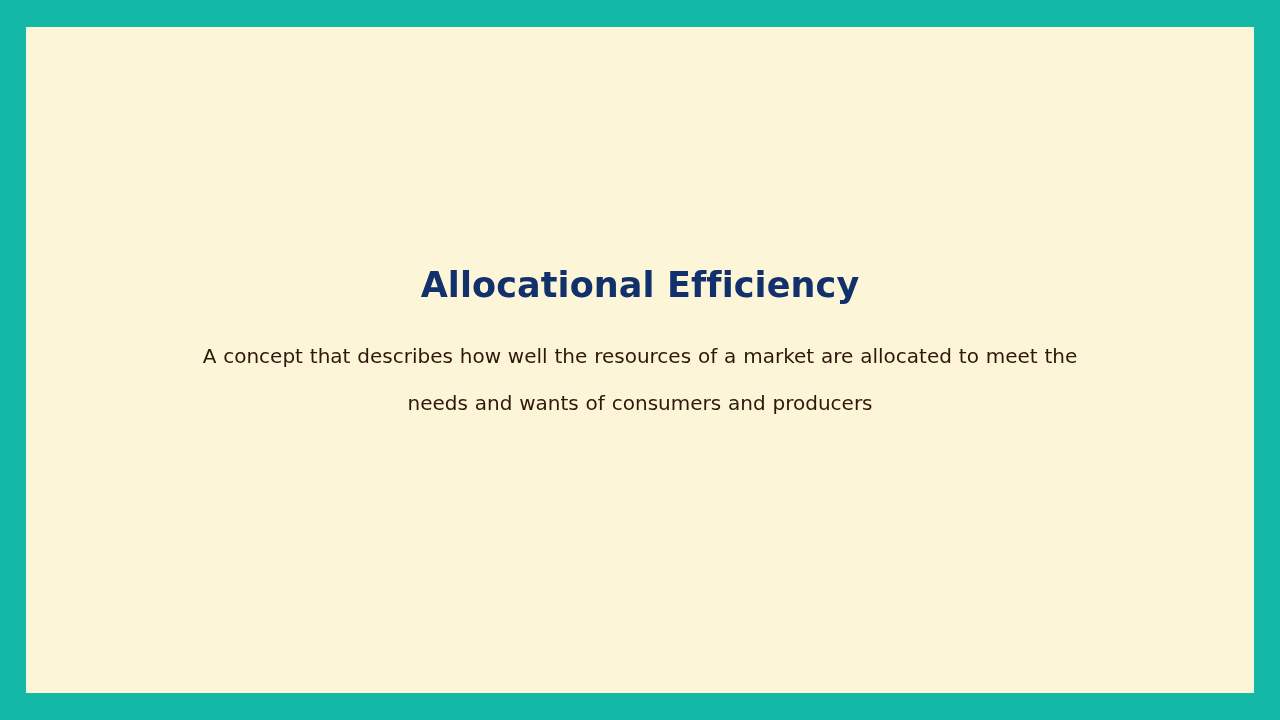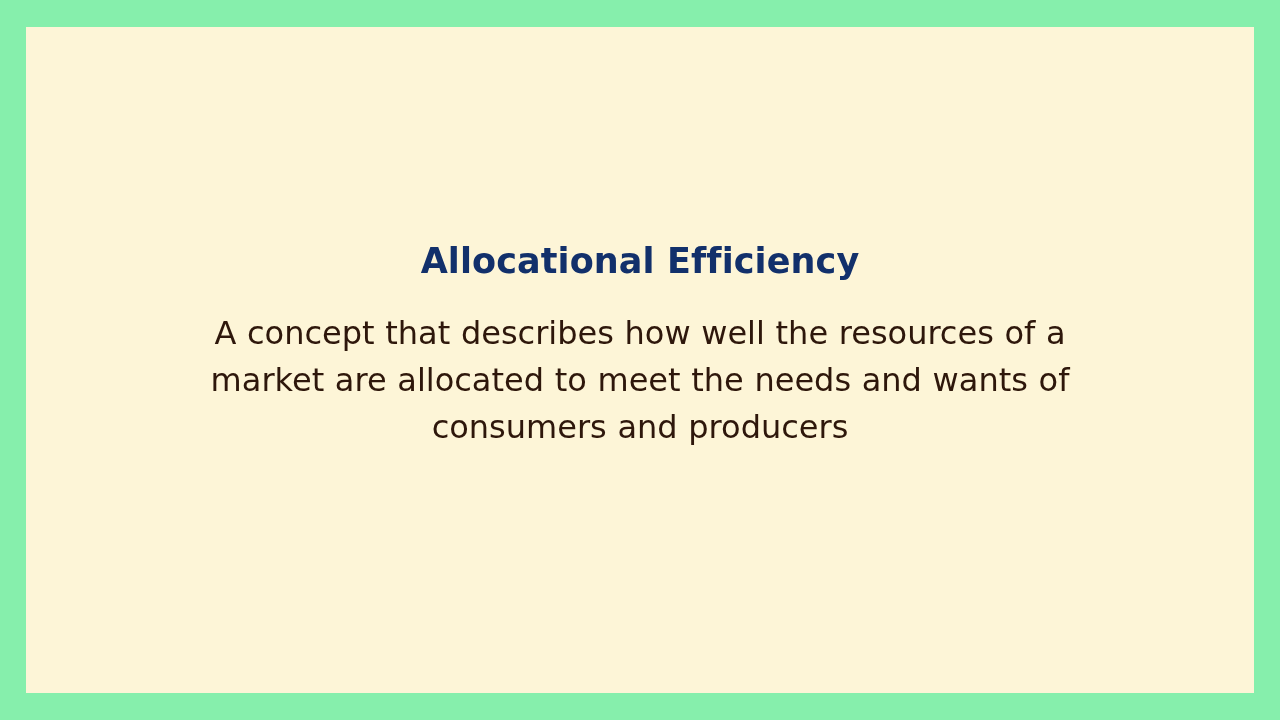--- a/index.html
+++ b/index.html
@@ -13,21 +13,21 @@
     height: 720px;
     overflow: hidden;
     font-family: "DejaVu Sans", sans-serif;
   }
 
   
   .slide-frame {
     position: relative;
     width: 1280px;
     height: 720px;
-    background: #86efac;
+    background: #14b8a6;
     box-sizing: border-box;
   }
 
   
   .slide-panel {
     position: absolute;
     left: 26px;
     top: 27px;
     width: 1228px;
     height: 666px;
@@ -51,21 +51,21 @@
     font-weight: bold;
     color: #12306B;
     letter-spacing: 0.1px;
     line-height: 1.15;
     margin: 0 0 28px 0;
     padding: 0;
   }
 
   .definition-text {
     font-family: "DejaVu Sans", sans-serif;
-    font-size: 32px;
+    font-size: 20px;
     font-weight: normal;
     color: #2E170B;
     line-height: 47px;
     margin: 0 auto;
     padding: 0;
     max-width: 920px;
     word-spacing: 0.5px;
   }
 </style>
 </head>

